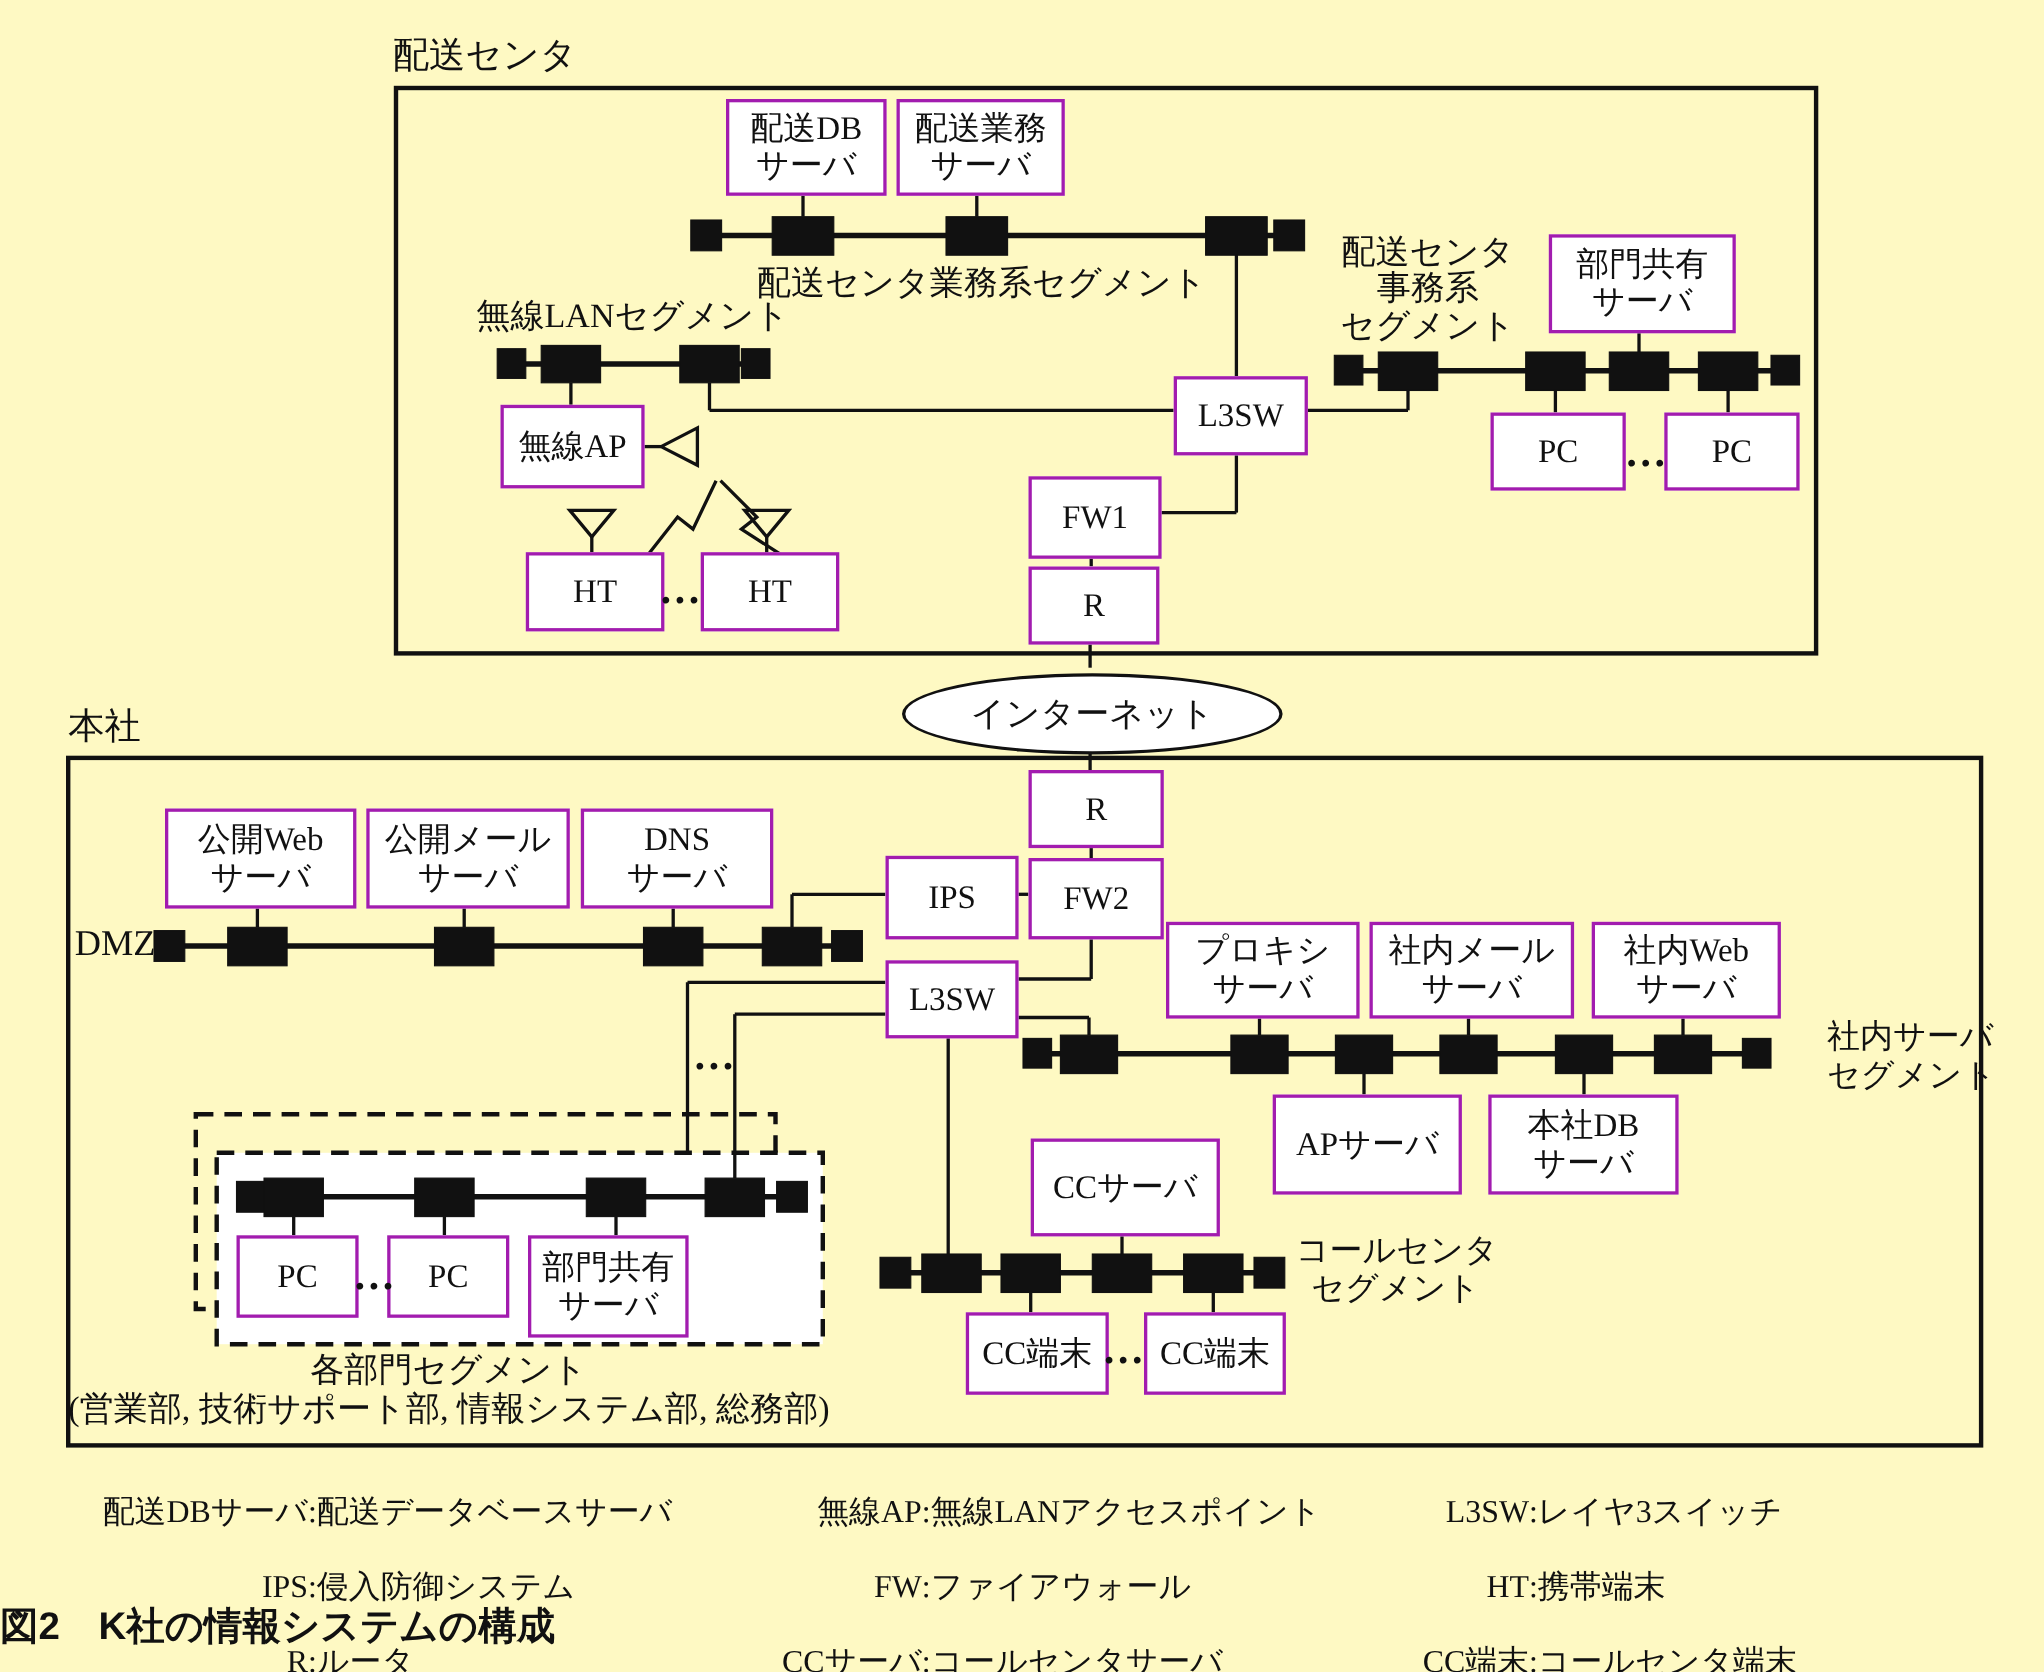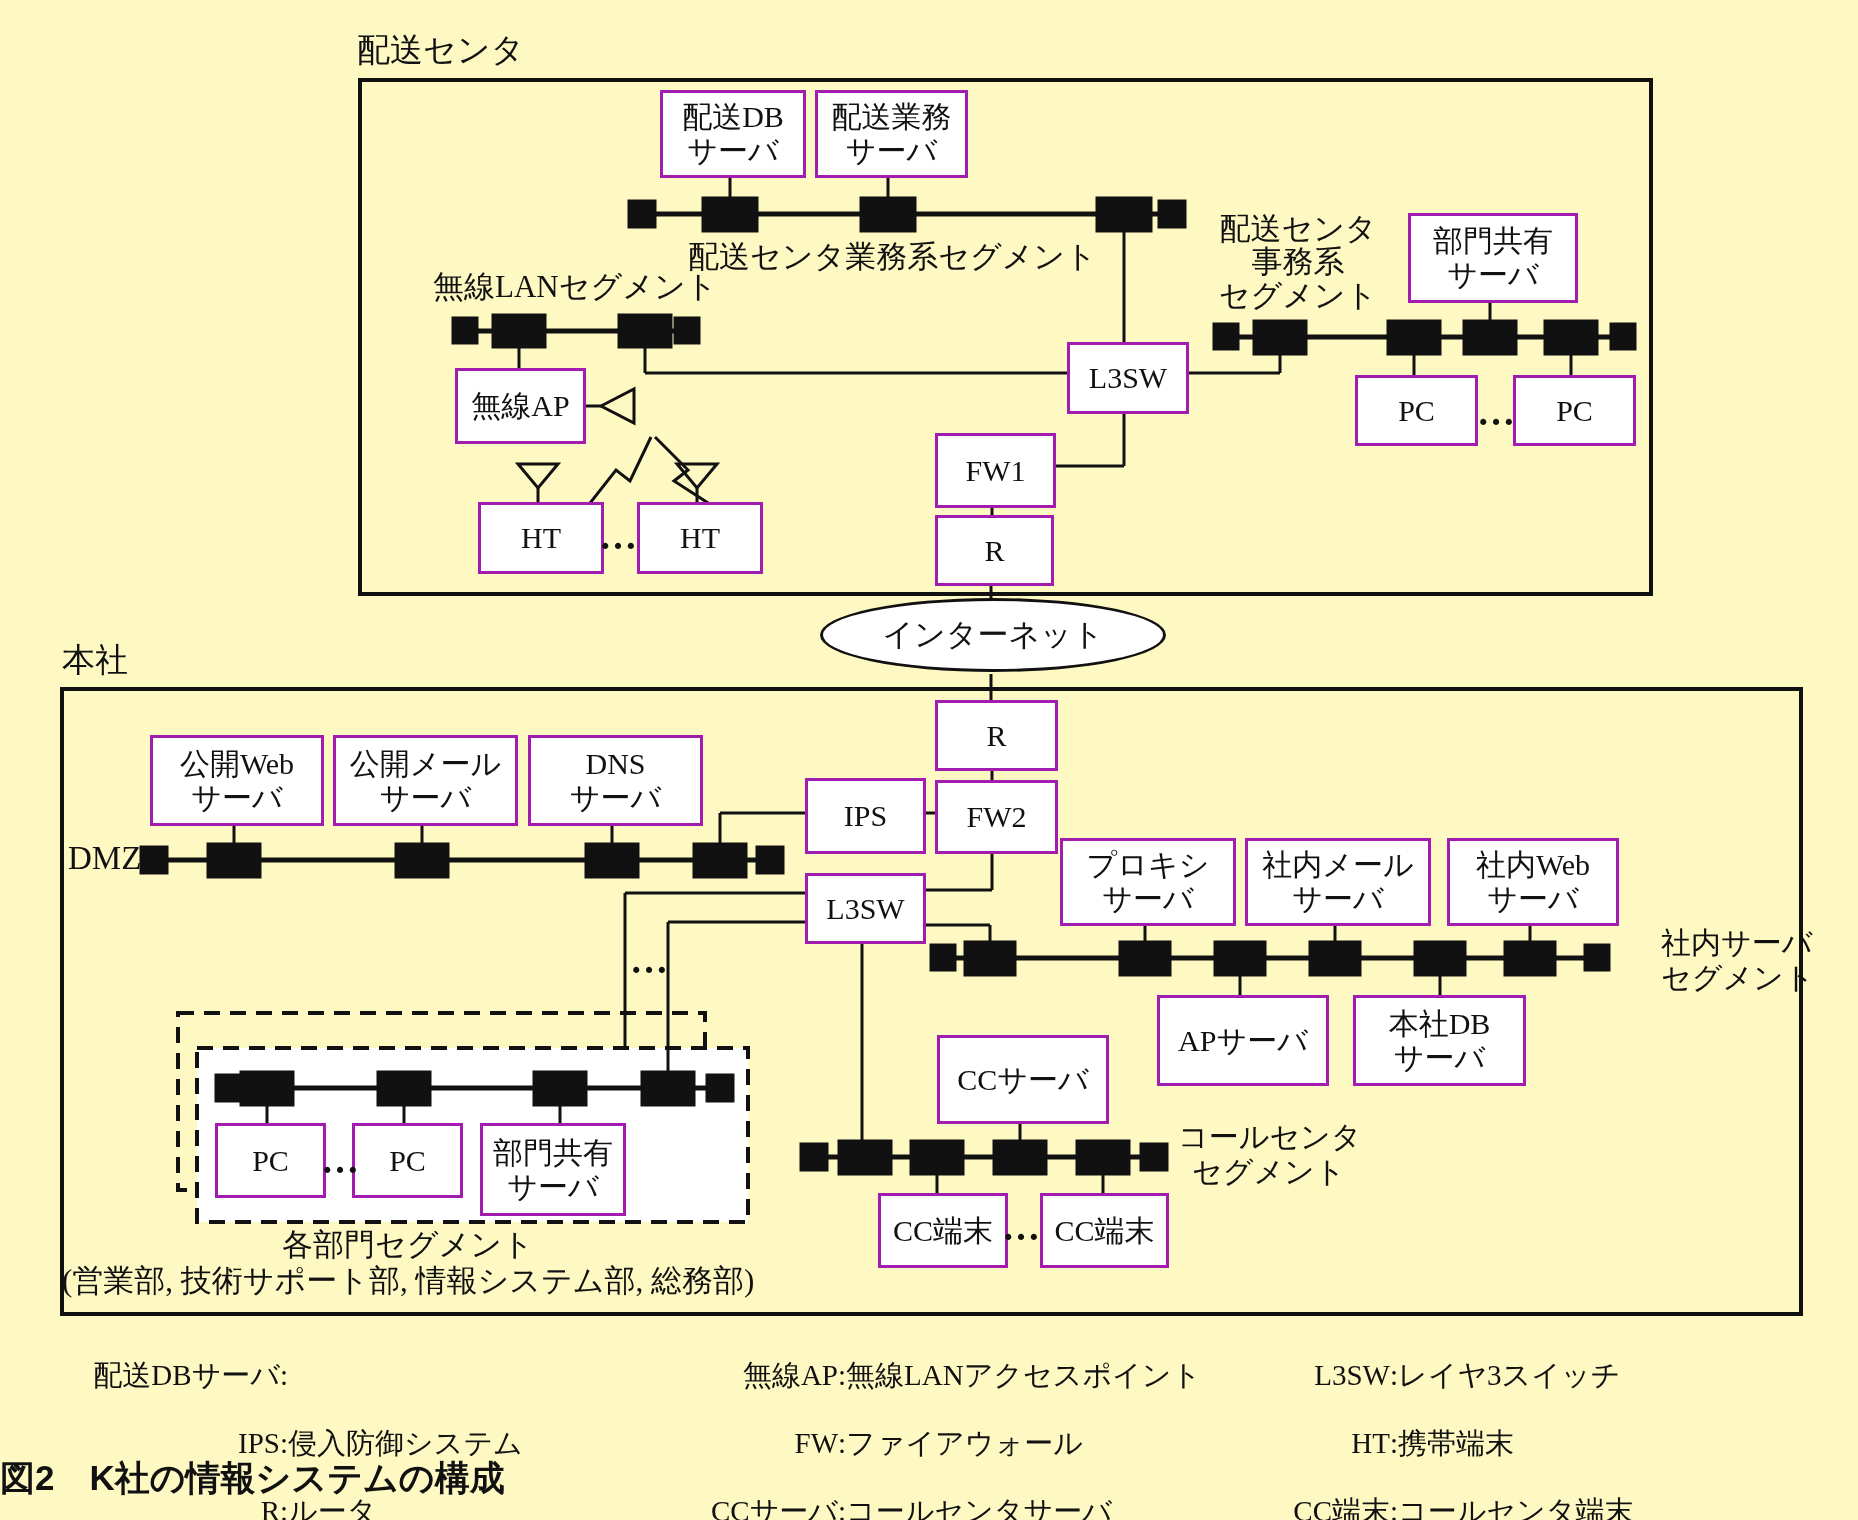--- a/index.html
+++ b/index.html
@@ -229,21 +229,21 @@
   <div class="node" style="left:1067px;top:342px;width:116px;height:66px">
     <span>L3SW</span>
   </div>
   <div class="node" style="left:935px;top:433px;width:115px;height:69px">
     <span>FW1</span>
   </div>
   <div class="node" style="left:935px;top:515px;width:113px;height:65px">
     <span>R</span>
   </div>
 
-  <div class="ellipse" style="left:820px;top:598px;width:340px;height:68px">
+  <div class="ellipse" style="left:820px;top:612px;width:340px;height:68px">
     <span>インターネット</span>
   </div>
 
   <div class="node" style="left:935px;top:700px;width:117px;height:65px">
     <span>R</span>
   </div>
   <div class="node" style="left:935px;top:780px;width:117px;height:68px">
     <span>FW2</span>
   </div>
   <div class="node" style="left:805px;top:778px;width:115px;height:70px">
@@ -318,20 +318,21 @@
     <span>部門共有</span>
     <span>サーバ</span>
   </div>
   <div class="lbl" style="left:282px;top:1224px">各部門セグメント</div>
   <div class="lbl" style="left:62px;top:1260px">(営業部, 技術サポート部, 情報システム部, 総務部)</div>
 
   <div class="legend-col c1" style="left:62px;top:1328px">
     <div class="legend-row">
       <span class="legend-term">配送DBサーバ</span>
         <span>:</span>
+        <span>配送データベースサーバ</span>
     </div>
     <div class="legend-row">
       <span class="legend-term">IPS</span>
         <span>:</span>
         <span>侵入防御システム</span>
     </div>
     <div class="legend-row">
       <span class="legend-term">R</span>
         <span>:</span>
         <span>ルータ</span>

